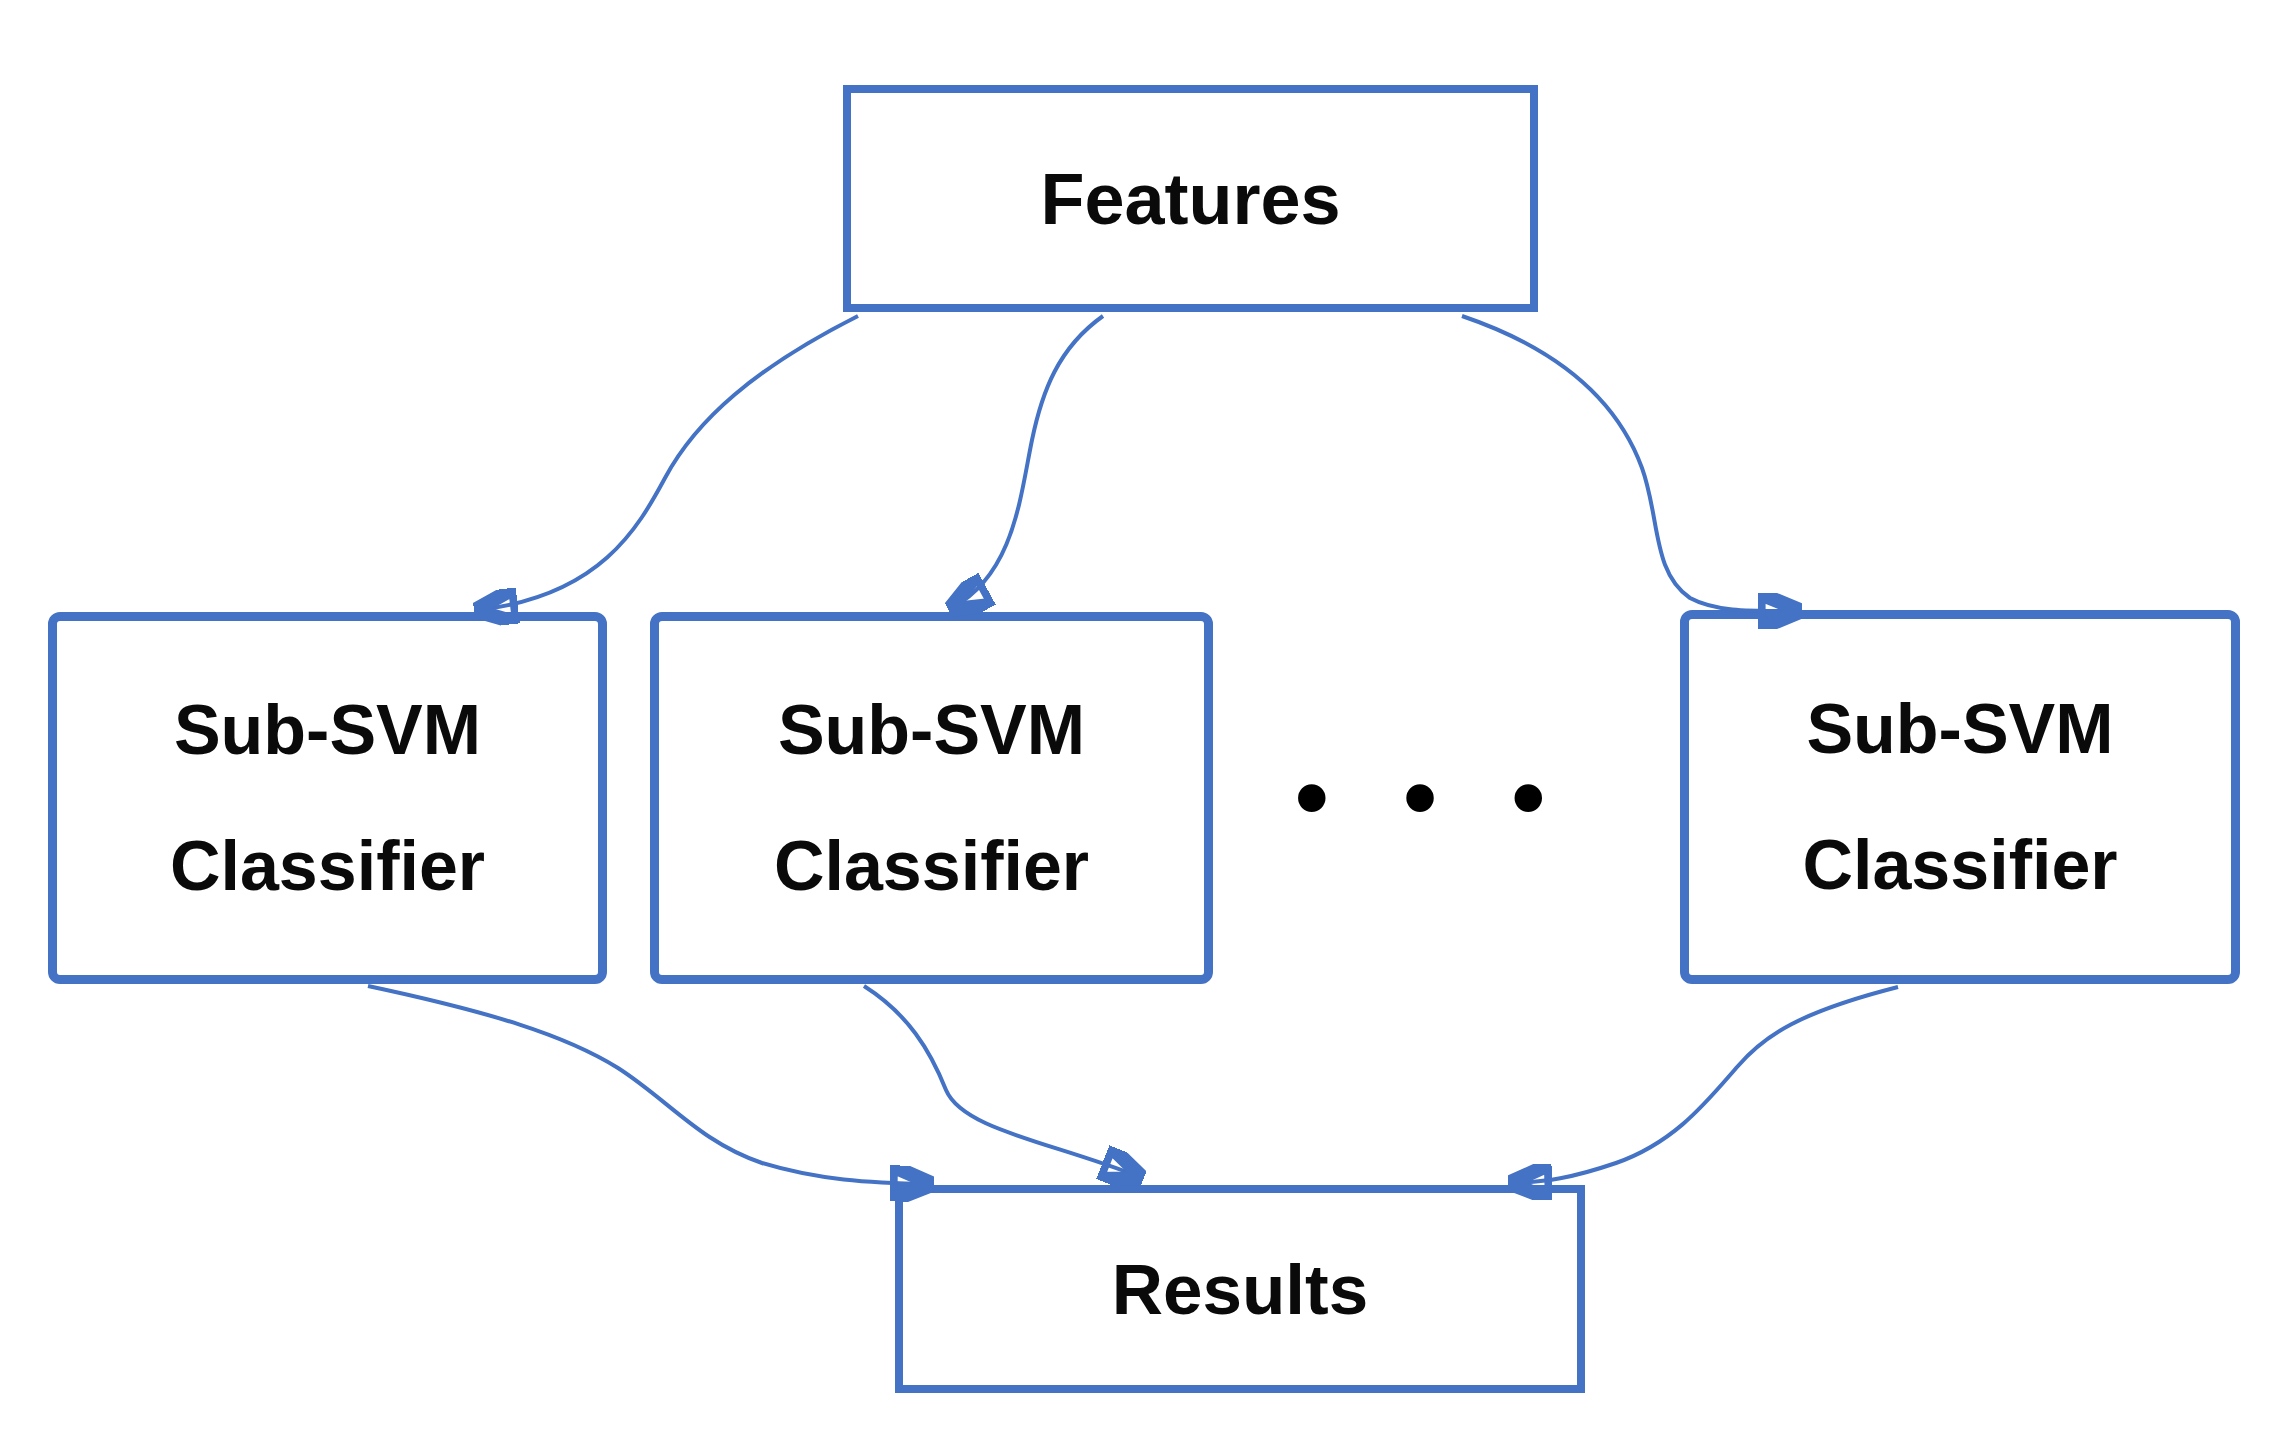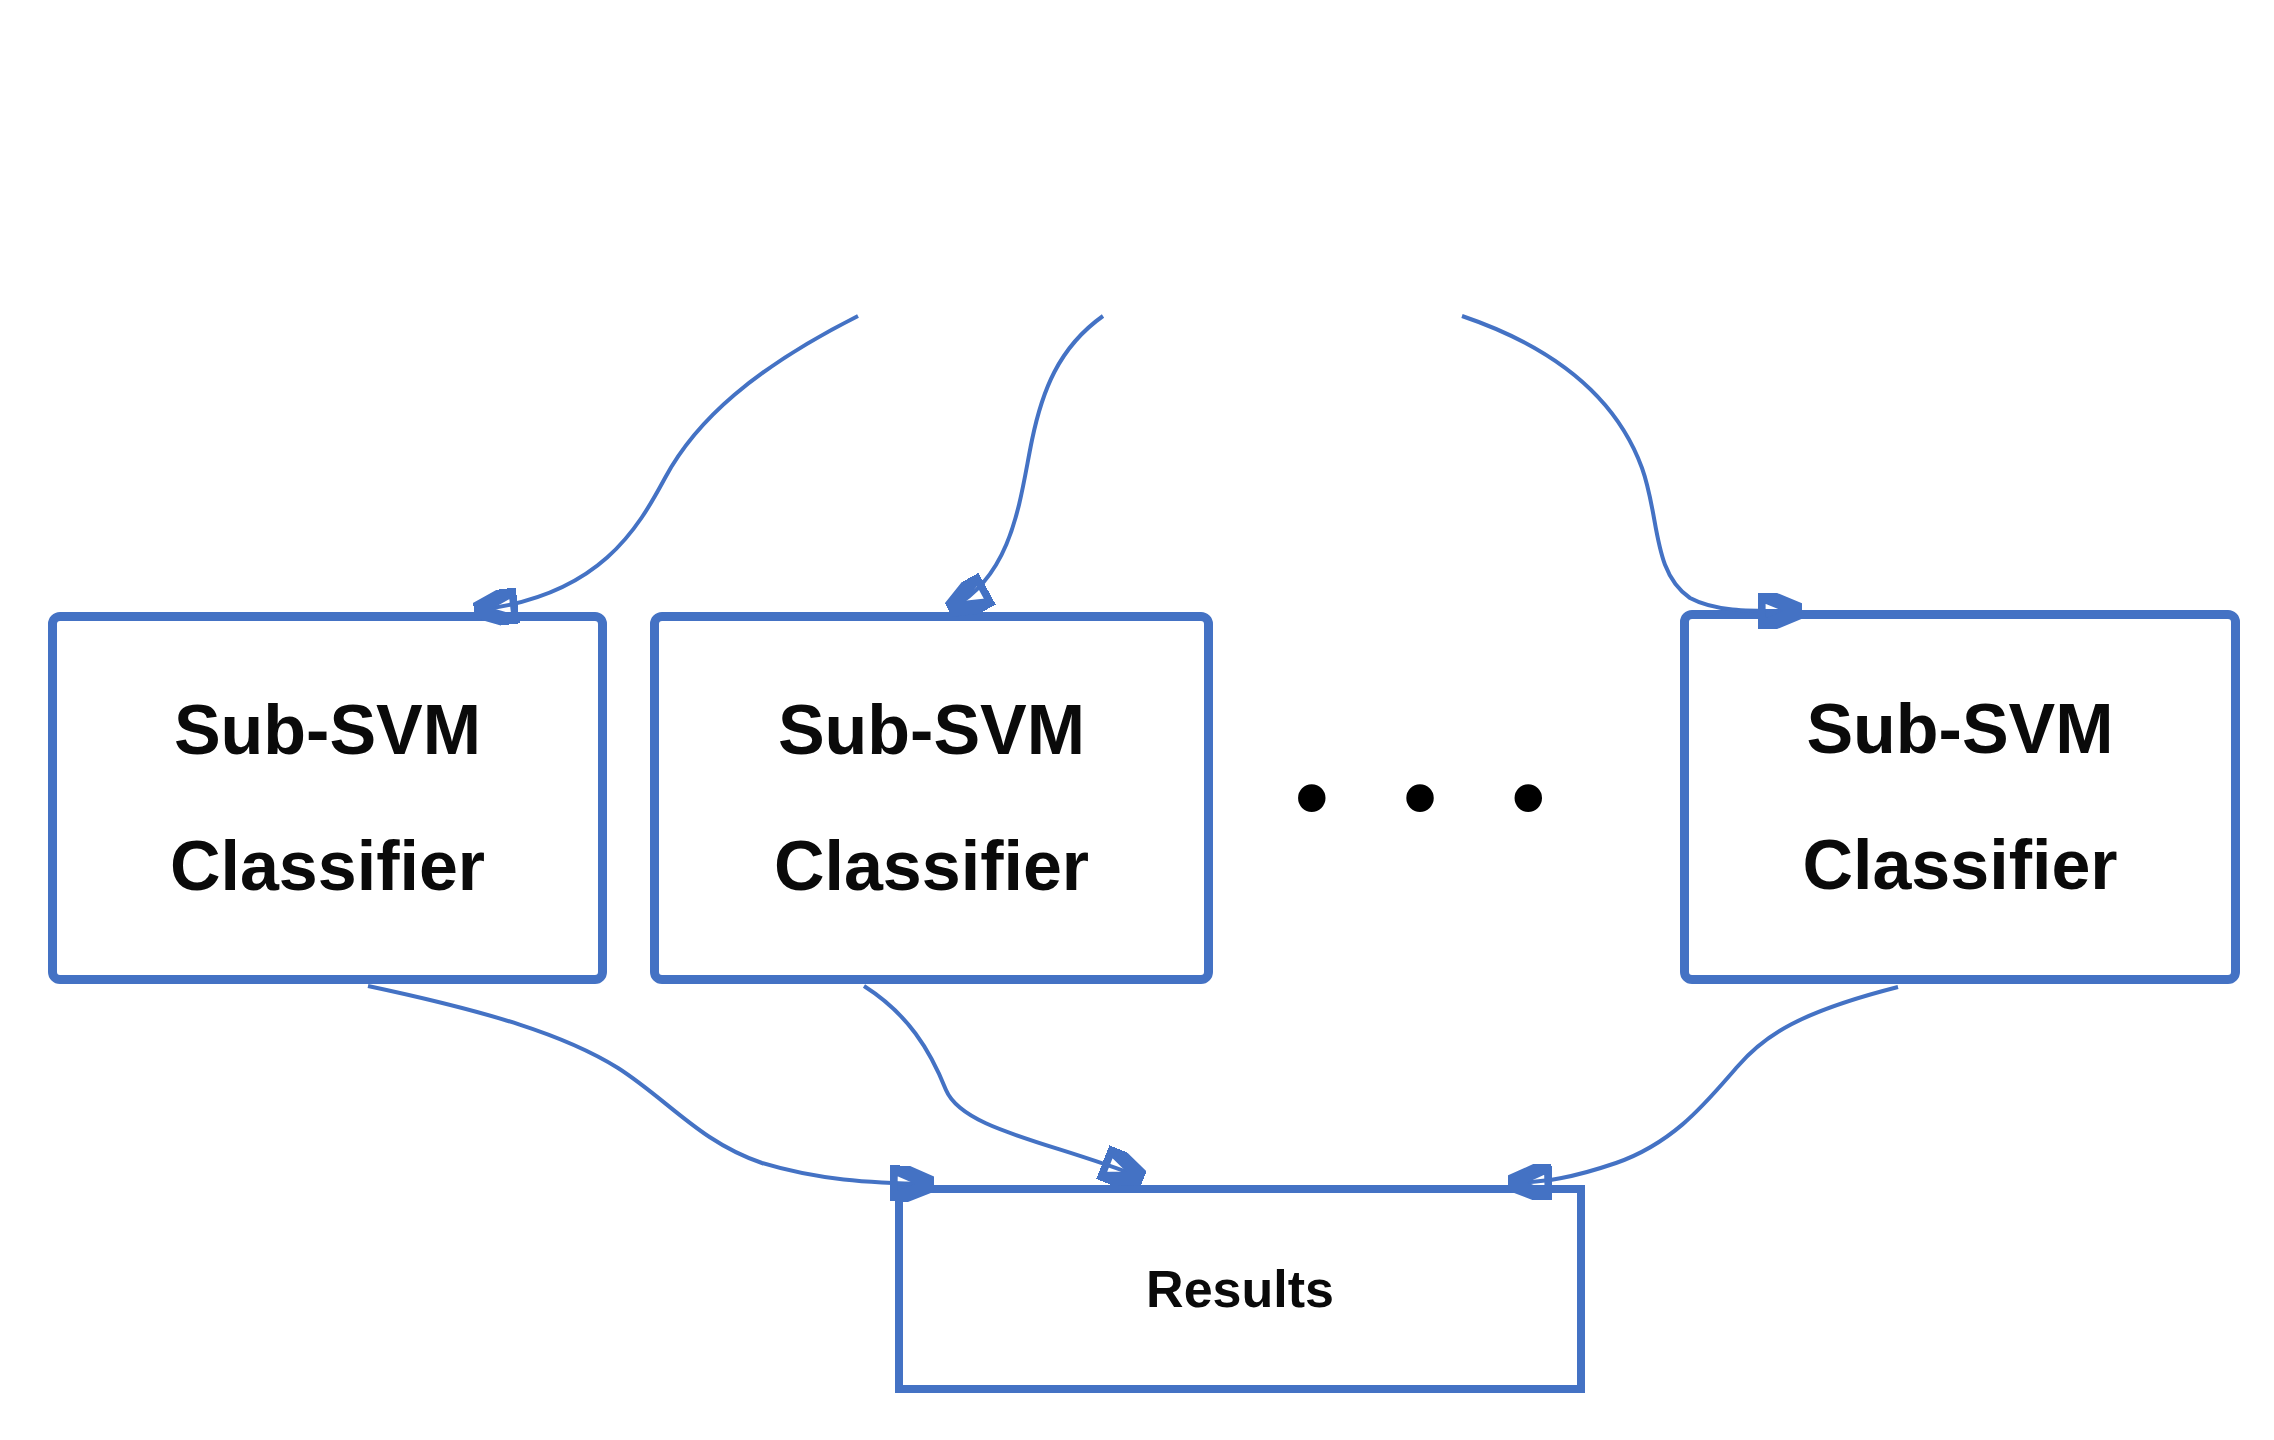--- a/index.html
+++ b/index.html
@@ -9,38 +9,41 @@
   }
   .box{
     position:absolute;box-sizing:border-box;background:#ffffff;
     border:8px solid #4472C4;color:#0a0a0a;font-weight:bold;
     display:flex;flex-direction:column;align-items:center;justify-content:center;
     text-align:center;line-height:1;z-index:1;
   }
   .rect{border-radius:0;}
   .round{border-radius:12px;border-width:9px;}
   .features{left:843px;top:85px;width:695px;height:227px;font-size:72px;}
-  .results{left:895px;top:1185px;width:690px;height:208px;font-size:52px;}
+  .results{left:895px;top:1185px;width:690px;height:208px;font-size:71px;}
   .c1{left:48px;top:612px;width:559px;height:372px;font-size:70px;row-gap:66px;}
   .c2{left:650px;top:612px;width:563px;height:372px;font-size:70px;row-gap:66px;}
   .c3{left:1680px;top:610px;width:560px;height:374px;font-size:70px;row-gap:66px;}
   .ellipsis{
     position:absolute;left:1160px;top:737px;width:520px;height:120px;
     display:flex;align-items:center;justify-content:center;
     font-size:96px;font-weight:bold;color:#000000;
     letter-spacing:24px;padding-left:24px;box-sizing:border-box;z-index:1;
   }
   svg.edges{position:absolute;left:0;top:0;z-index:2;pointer-events:none;}
   svg.edges path{fill:none;stroke:#4472C4;stroke-width:4;}
 </style>
 </head>
 <body>
 
 <div class="stage">
 
+  <div class="box rect features">
+    <span>Features</span>
+  </div>
 
   <div class="box round c1">
     <span>Sub-SVM</span>
     <span>Classifier</span>
   </div>
   <div class="box round c2">
     <span>Sub-SVM</span>
     <span>Classifier</span>
   </div>
 

